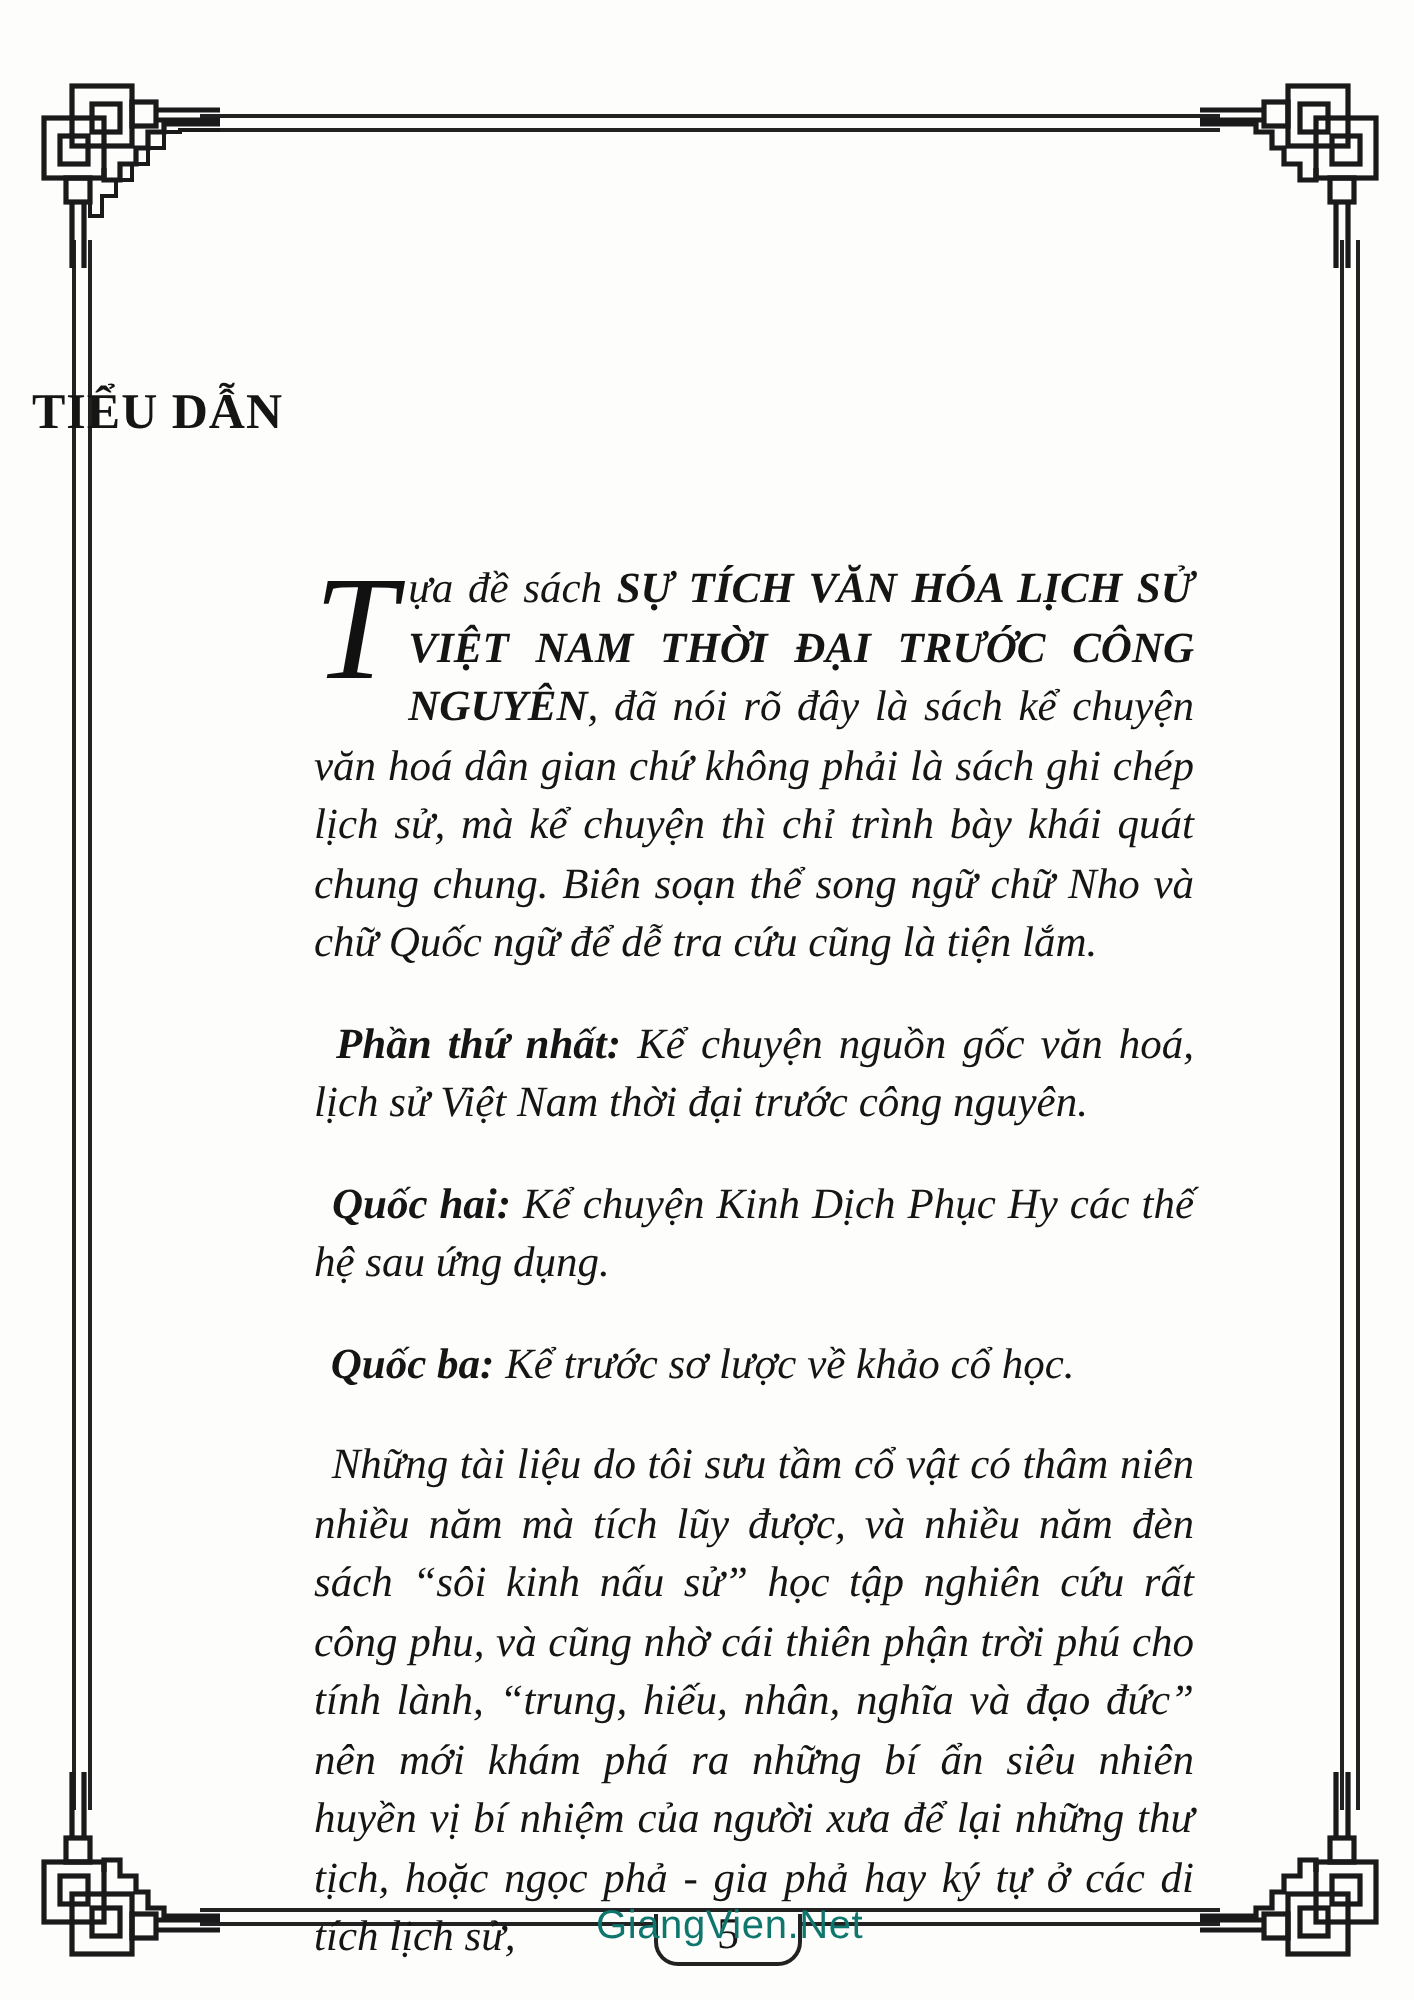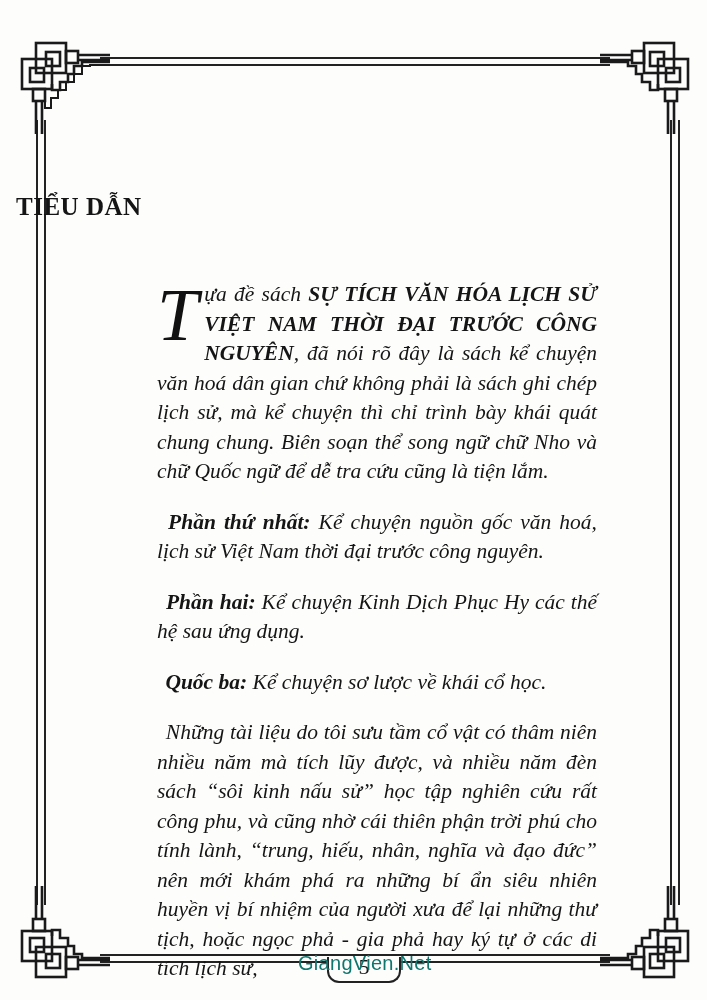--- a/index.html
+++ b/index.html
@@ -100,24 +100,24 @@
 <div class="title" data-name="page-title">TIỂU DẪN</div>
 
 <div class="text" data-name="body-text">
   <p data-name="paragraph-intro">
     <span class="dropcap" data-name="drop-cap">T</span><span data-name="intro-lead">ựa đề sách </span><span class="b" data-name="book-title">SỰ TÍCH VĂN HÓA LỊCH SỬ VIỆT NAM THỜI ĐẠI TRƯỚC CÔNG NGUYÊN</span><span data-name="intro-rest">, đã nói rõ đây là sách kể chuyện văn hoá dân gian chứ không phải là sách ghi chép lịch sử, mà kể chuyện thì chỉ trình bày khái quát chung chung. Biên soạn thể song ngữ  chữ Nho và chữ Quốc ngữ để dễ tra cứu cũng là tiện lắm.</span>
   </p>
   <p class="gap" data-name="paragraph-part-one" style="text-indent:0;">
     <span style="display:inline-block;width:0;"></span><span class="b" data-name="part-one-label">Phần thứ nhất:</span><span data-name="part-one-text"> Kể chuyện nguồn gốc văn hoá, lịch sử Việt Nam thời đại trước công nguyên.</span>
   </p>
   <p class="gap" data-name="paragraph-part-two">
-    <span class="b" data-name="part-two-label">Phần hai:</span><span data-name="part-two-text"> Kể chuyện Kinh Dịch Phục Hy các thế hệ sau ứng dụng.</span>
+    <span class="b" data-name="part-two-label">Quốc hai:</span><span data-name="part-two-text"> Kể chuyện Kinh Dịch Phục Hy các thế hệ sau ứng dụng.</span>
   </p>
   <p class="gap" data-name="paragraph-part-three">
-    <span class="b" data-name="part-three-label">Quốc ba:</span><span data-name="part-three-text"> Kể chuyện sơ lược về khái cổ học.</span>
+    <span class="b" data-name="part-three-label">Quốc ba:</span><span data-name="part-three-text"> Kể trước sơ lược về khảo cổ học.</span>
   </p>
   <p class="gap" data-name="paragraph-research">
     <span data-name="research-text">Những tài liệu do tôi sưu tầm cổ vật có thâm niên nhiều năm mà tích lũy được, và nhiều năm đèn sách “sôi kinh nấu sử” học tập nghiên cứu rất công phu, và cũng nhờ cái thiên phận trời phú cho tính lành, “trung, hiếu, nhân, nghĩa và đạo đức” nên mới khám phá ra những bí ẩn siêu nhiên huyền vị bí nhiệm của người xưa để lại những thư tịch, hoặc ngọc phả - gia phả hay ký tự ở các di tích lịch sử,</span>
   </p>
 </div>
 
 <div class="page-num-box" data-name="page-number">5</div>
 
 <div class="watermark" data-name="watermark">GiangVien.Net</div>
 

